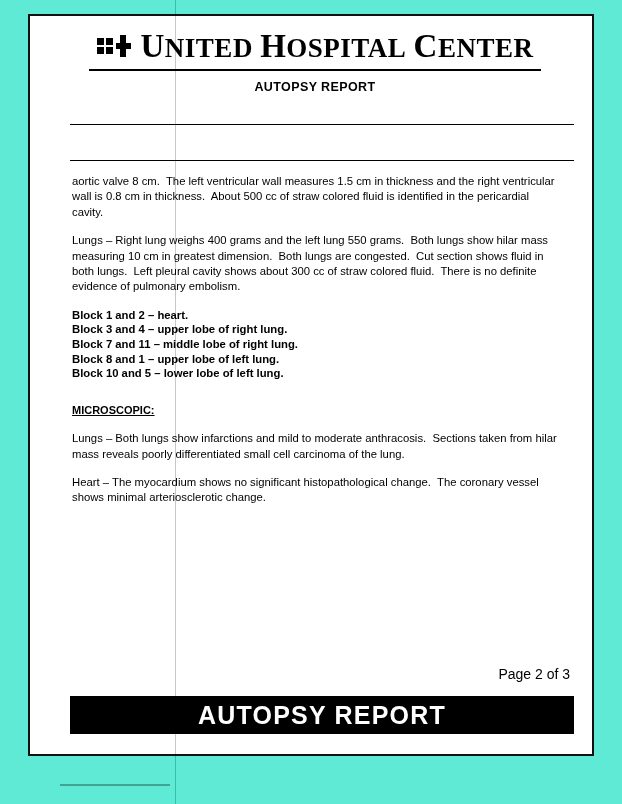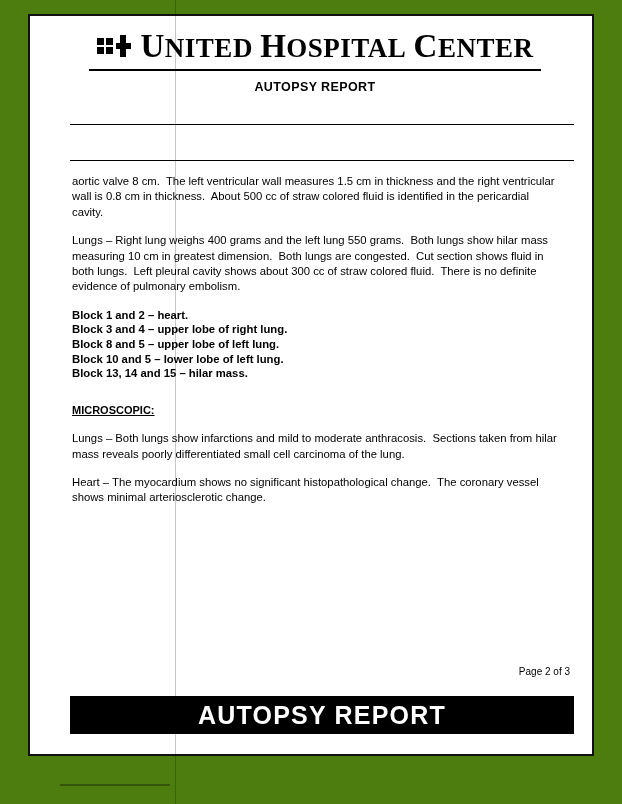--- a/index.html
+++ b/index.html
@@ -14,21 +14,21 @@
     color: #000;
     position: relative;
     overflow: hidden;
   }
 
   
   .scan {
     position: absolute;
     left: 0; top: 0;
     width: 622px; height: 804px;
-    background: #4d7c0f;
+    background: #5eead4;
   }
 
   
   .page-frame {
     position: absolute;
     left: 28px;
     top: 14px;
     width: 566px;
     height: 742px;
     border: 2px solid #111;
@@ -149,21 +149,21 @@
     font-weight: bold;
     text-decoration: underline;
     font-size: 11px;
   }
 
   
   .page-num {
     position: absolute;
     right: 52px;
     top: 666px;
-    font-size: 10px;
+    font-size: 14px;
     padding-left: 16px;
   }
 
   
   .footer-bar {
     position: absolute;
     left: 70px;
     right: 48px;
     top: 696px;
     height: 38px;
@@ -213,23 +213,23 @@
   <div class="rule-mid1"></div>
   <div class="rule-mid2"></div>
 
   <div class="body">
     <p class="para">aortic valve 8 cm.  The left ventricular wall measures 1.5 cm in thickness and the right ventricular wall is 0.8 cm in thickness.  About 500 cc of straw colored fluid is identified in the pericardial cavity.</p>
     <p class="para">Lungs – Right lung weighs 400 grams and the left lung 550 grams.  Both lungs show hilar mass measuring 10 cm in greatest dimension.  Both lungs are congested.  Cut section shows fluid in both lungs.  Left pleural cavity shows about 300 cc of straw colored fluid.  There is no definite evidence of pulmonary embolism.</p>
 
     <div class="block-list">
       <div>Block 1 and 2 – heart.</div>
       <div>Block 3 and 4 – upper lobe of right lung.</div>
-      <div>Block 8 and 5 – upper lobe of left lung.</div>
+      <div>Block 7 and 11 – middle lobe of right lung.</div>
+      <div>Block 8 and 1 – upper lobe of left lung.</div>
       <div>Block 10 and 5 – lower lobe of left lung.</div>
-      <div>Block 13, 14 and 15 – hilar mass.</div>
     </div>
 
     <div class="section-head">MICROSCOPIC:</div>
 
     <p class="para">Lungs – Both lungs show infarctions and mild to moderate anthracosis.  Sections taken from hilar mass reveals poorly differentiated small cell carcinoma of the lung.</p>
     <p class="para">Heart – The myocardium shows no significant histopathological change.  The coronary vessel shows minimal arteriosclerotic change.</p>
   </div>
 
   <div class="page-num">Page 2 of 3</div>
 

